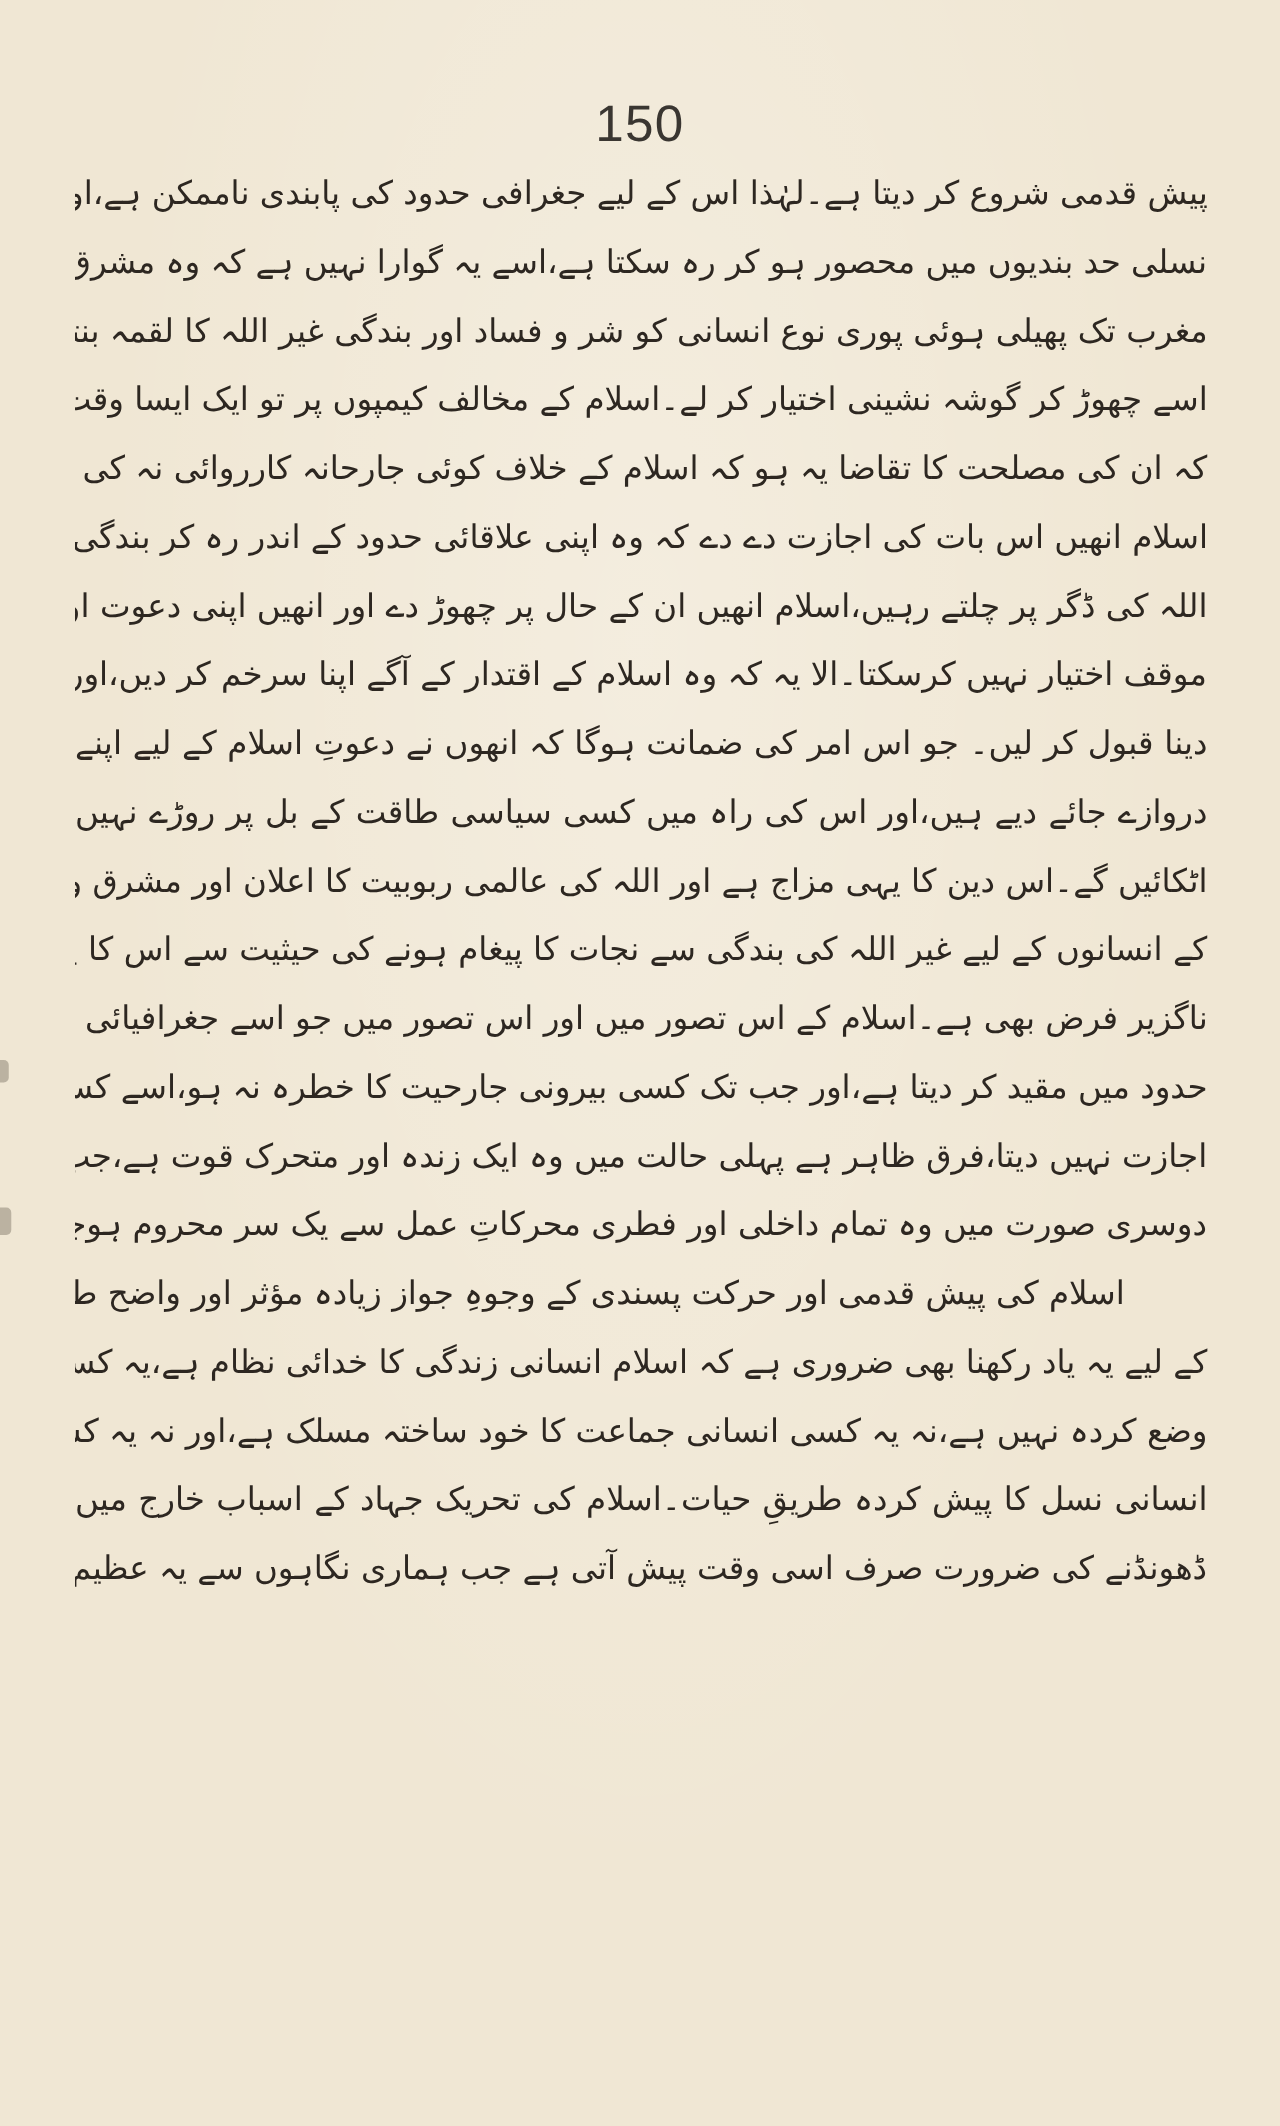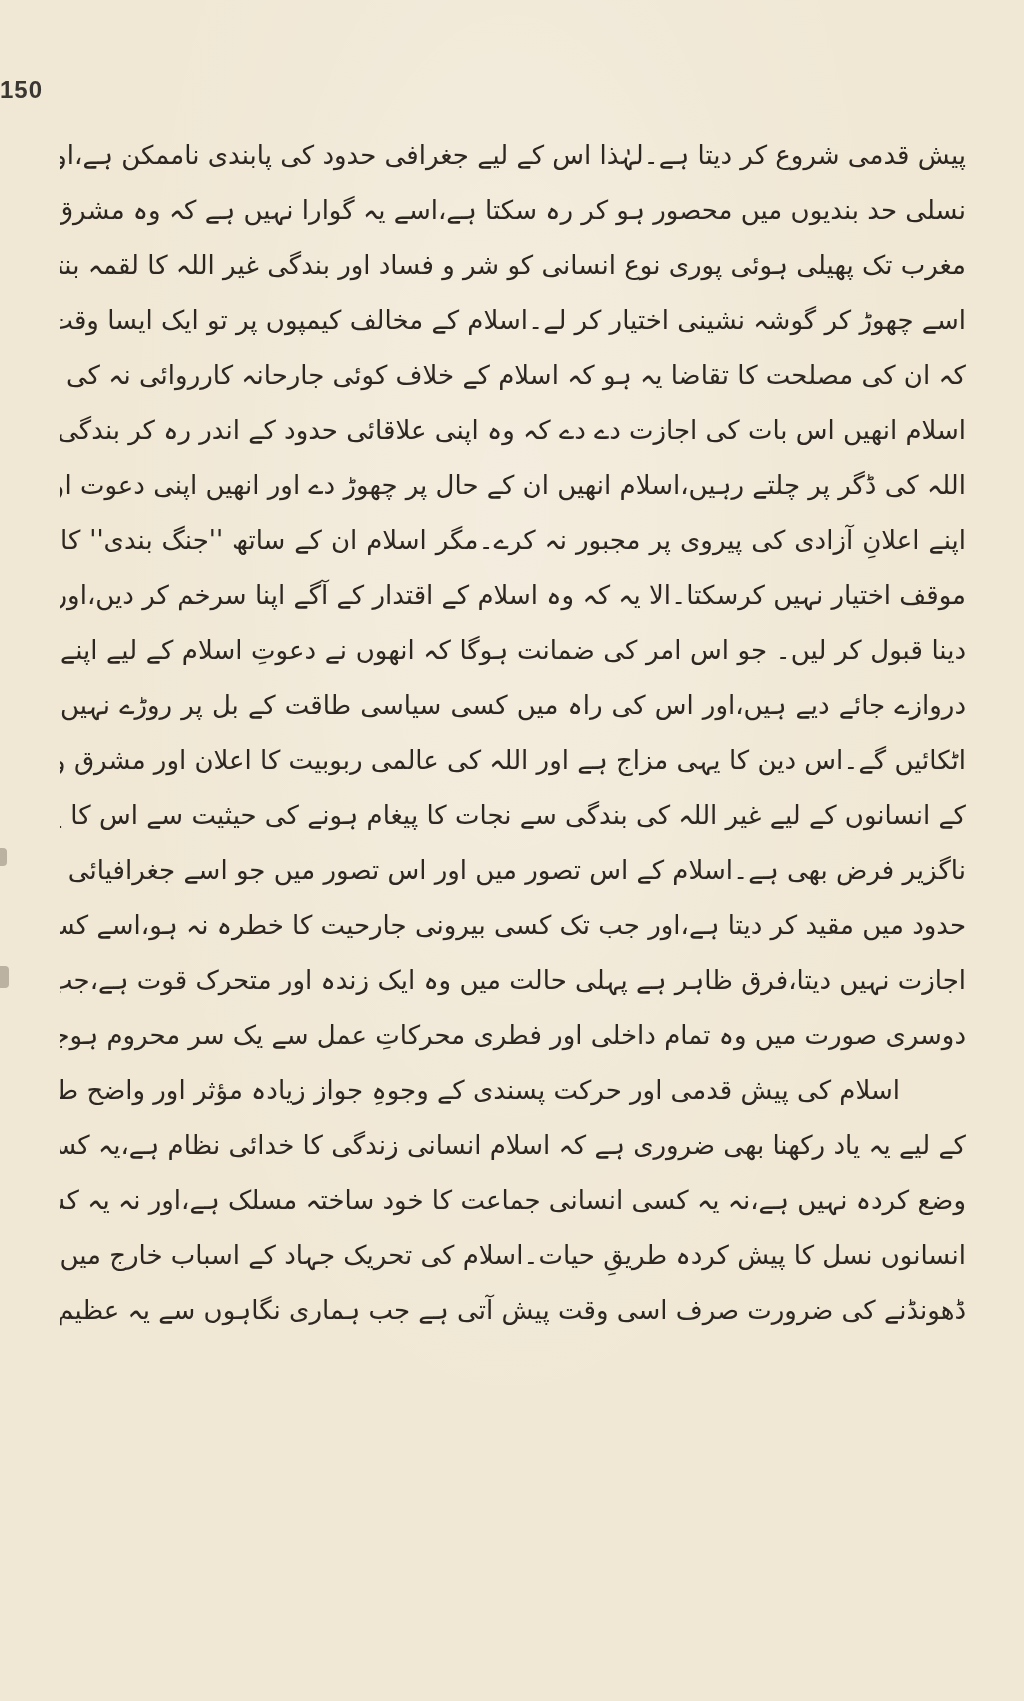--- a/index.html
+++ b/index.html
@@ -14,23 +14,24 @@
       radial-gradient(ellipse at 50% 30%, rgba(255,255,255,0.25), rgba(0,0,0,0) 60%),
       #f0e7d4;
     overflow: hidden;
     font-family: "DejaVu Sans", sans-serif;
   }
   .page-number {
     position: absolute;
     top: 76px;
     left: 0;
     width: 100%;
+    text-align: center;
     font-family: "Liberation Sans", sans-serif;
-    font-size: 24px;
-    font-weight: 700;
+    font-size: 41px;
+    font-weight: 400;
     letter-spacing: 1px;
     color: #3a3631;
   }
   .text-block {
     position: absolute;
     top: 128px;
     left: 60px;
     width: 906px;
     direction: rtl;
     unicode-bidi: embed;
@@ -68,31 +69,30 @@
 <div class="page-number">150</div>
 
 <div class="text-block">
   <div class="line">پیش قدمی شروع کر دیتا ہے۔لہٰذا اس کے لیے جغرافی حدود کی پابندی ناممکن ہے،اور نہ وہ</div>
   <div class="line">نسلی حد بندیوں میں محصور ہو کر رہ سکتا ہے،اسے یہ گوارا نہیں ہے کہ وہ مشرق سے لے کر</div>
   <div class="line">مغرب تک پھیلی ہوئی پوری نوع انسانی کو شر و فساد اور بندگی غیر اللہ کا لقمہ بنتے دیکھتے اور پھر</div>
   <div class="line">اسے چھوڑ کر گوشہ نشینی اختیار کر لے۔اسلام کے مخالف کیمپوں پر تو ایک ایسا وقت آسکتا ہے</div>
   <div class="line">کہ ان کی مصلحت کا تقاضا یہ ہو کہ اسلام کے خلاف کوئی جارحانہ کارروائی نہ کی جائے بشرطیکہ</div>
   <div class="line">اسلام انھیں اس بات کی اجازت دے دے کہ وہ اپنی علاقائی حدود کے اندر رہ کر بندگی غیر</div>
   <div class="line">اللہ کی ڈگر پر چلتے رہیں،اسلام انھیں ان کے حال پر چھوڑ دے اور انھیں اپنی دعوت اور</div>
-  <div class="line">اپنے اعلانِ آزادی کی پیروی پر مجبور نہ کرے۔مگر اسلام ان کے ساتھ ''جنگ بندی'' کا</div>
   <div class="line">موقف اختیار نہیں کرسکتا۔الا یہ کہ وہ اسلام کے اقتدار کے آگے اپنا سرخم کر دیں،اور جزیہ</div>
   <div class="line">دینا قبول کر لیں۔ جو اس امر کی ضمانت ہوگا کہ انھوں نے دعوتِ اسلام کے لیے اپنے</div>
   <div class="line">دروازے جائے دیے ہیں،اور اس کی راہ میں کسی سیاسی طاقت کے بل پر روڑے نہیں</div>
   <div class="line">اٹکائیں گے۔اس دین کا یہی مزاج ہے اور اللہ کی عالمی ربوبیت کا اعلان اور مشرق و مغرب</div>
   <div class="line">کے انسانوں کے لیے غیر اللہ کی بندگی سے نجات کا پیغام ہونے کی حیثیت سے اس کا یہ</div>
   <div class="line">ناگزیر فرض بھی ہے۔اسلام کے اس تصور میں اور اس تصور میں جو اسے جغرافیائی اور نسلی</div>
   <div class="line">حدود میں مقید کر دیتا ہے،اور جب تک کسی بیرونی جارحیت کا خطرہ نہ ہو،اسے کسی اقدام کی</div>
   <div class="line">اجازت نہیں دیتا،فرق ظاہر ہے پہلی حالت میں وہ ایک زندہ اور متحرک قوت ہے،جب کہ</div>
   <div class="line para-end">دوسری صورت میں وہ تمام داخلی اور فطری محرکاتِ عمل سے یک سر محروم ہوجاتا ہے!</div>
   <div class="line indent">اسلام کی پیش قدمی اور حرکت پسندی کے وجوہِ جواز زیادہ مؤثر اور واضح طور پر سمجھنے</div>
   <div class="line">کے لیے یہ یاد رکھنا بھی ضروری ہے کہ اسلام انسانی زندگی کا خدائی نظام ہے،یہ کسی انسان کا</div>
   <div class="line">وضع کردہ نہیں ہے،نہ یہ کسی انسانی جماعت کا خود ساختہ مسلک ہے،اور نہ یہ کسی مخصوص</div>
-  <div class="line">انسانوں نسل کا پیش کردہ طریقِ حیات۔اسلام کی تحریک جہاد کے اسباب خارج میں</div>
+  <div class="line">انسانی نسل کا پیش کردہ طریقِ حیات۔اسلام کی تحریک جہاد کے اسباب خارج میں</div>
   <div class="line">ڈھونڈنے کی ضرورت صرف اسی وقت پیش آتی ہے جب ہماری نگاہوں سے یہ عظیم حقیقت</div>
 </div>
 
 <div class="scan-artifact artifact-1"></div>
 <div class="scan-artifact artifact-2"></div>
 
 </body></html>

